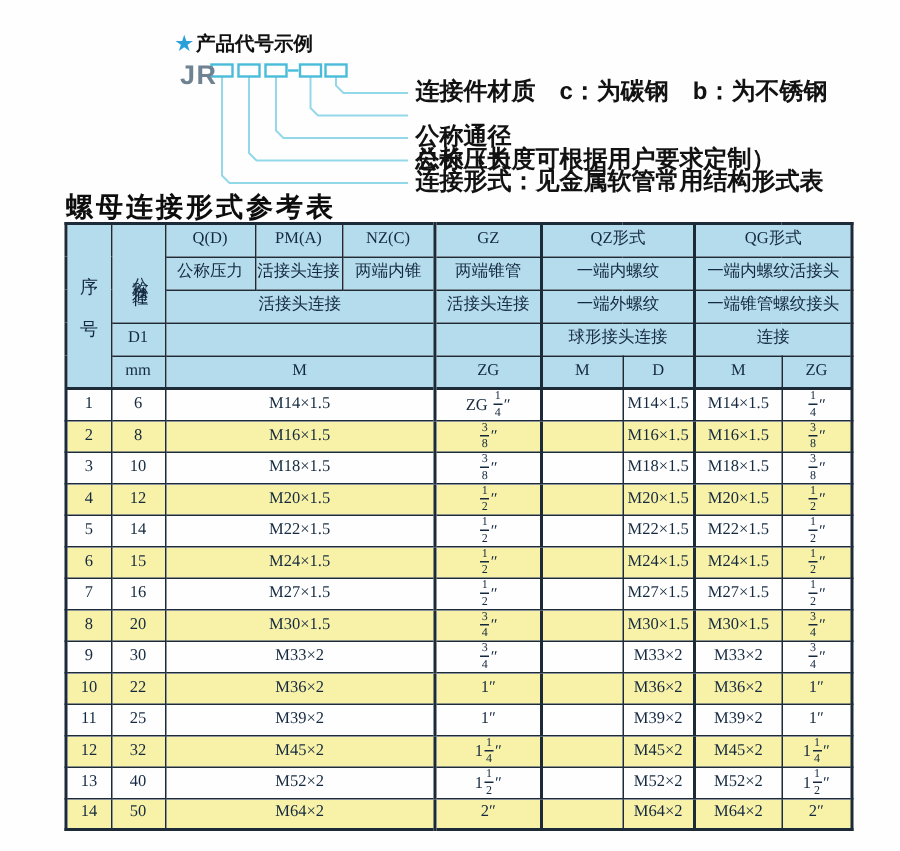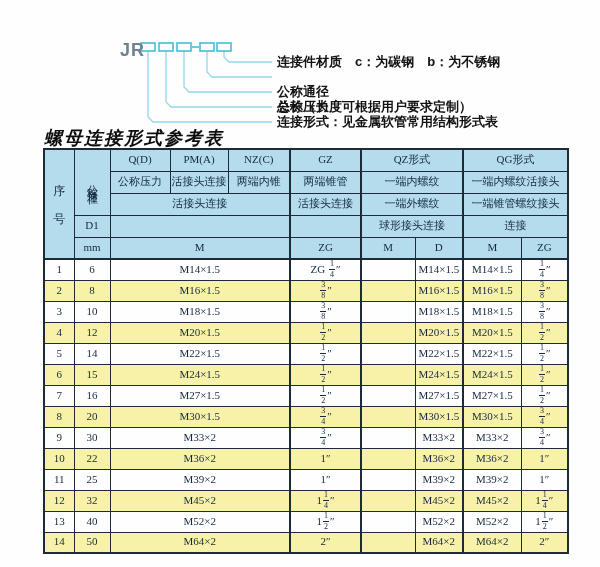--- a/index.html
+++ b/index.html
@@ -13,25 +13,25 @@
   html,body{margin:0;padding:0;}
   body{background:#fefefe;font-family:"Liberation Sans",sans-serif;}
   #page{position:relative;width:600px;height:567px;background:#fefefe;overflow:hidden;}
 
   
   #diagram{position:absolute;left:0;top:0;width:600px;height:150px;}
   #diagram svg{position:absolute;left:0;top:0;}
   .diag-heading{position:absolute;left:117px;top:20px;font-size:13px;font-weight:bold;color:#111;}
   .diag-heading .star{color:#2a9fd8;margin-right:2px;}
   .code-prefix{position:absolute;left:120px;top:40px;font-size:18px;font-weight:bold;color:#6f8291;letter-spacing:1px;}
-  .diag-label{position:absolute;left:277px;height:14px;line-height:14px;font-size:13px;font-weight:bold;color:#121212;white-space:nowrap;}
+  .diag-label{position:absolute;left:277px;height:14px;line-height:14px;font-size:16px;font-weight:bold;color:#121212;white-space:nowrap;}
 
   
   #tbl-title{position:absolute;left:44px;top:126px;font-family:"Liberation Serif",serif;
-    font-style:italic;font-weight:bold;font-size:18px;color:#0d0d0d;letter-spacing:2px;text-align:center;}
+    font-weight:bold;font-size:18px;color:#0d0d0d;letter-spacing:2px;text-align:center;}
 
   
   #tbl-wrap{position:absolute;left:43px;top:148px;}
   table{border-collapse:collapse;table-layout:fixed;width:524px;
     font-family:"Liberation Serif",serif;color:var(--txt);}
   table{border:2px solid var(--border);}
   th,td{border:1px solid var(--border);padding:0;text-align:center;vertical-align:middle;
     font-weight:normal;font-size:11px;white-space:nowrap;overflow:hidden;line-height:1.05;}
   thead th{background:var(--hdr);}
   thead tr{height:22px;}
@@ -63,20 +63,21 @@
       </g>
       <g fill="#ffffff" stroke="#49bcd9" stroke-width="1.6">
         <rect x="141" y="43" width="14" height="8"></rect>
         <rect x="159" y="43" width="14" height="8"></rect>
         <rect x="177" y="43" width="14" height="8"></rect>
         <rect x="200" y="43" width="14" height="8"></rect>
         <rect x="217" y="43" width="14" height="8"></rect>
       </g>
       <line x1="192" y1="47" x2="199" y2="47" stroke="#49bcd9" stroke-width="1.6"></line>
     </svg>
+    <div class="diag-heading"><span class="star">★</span><span>产品代号示例</span></div>
     <div class="code-prefix">JR</div>
     <div id="diag-labels">
         <div class="diag-label" style="top: 55px;">连接件材质　c：为碳钢　b：为不锈钢</div>
         <div class="diag-label" style="top: 70px; margin-top: 30px;">总长（长度可根据用户要求定制）</div>
         <div class="diag-label" style="top: 85px;">公称通径</div>
         <div class="diag-label" style="top: 100px;">公称压力</div>
         <div class="diag-label" style="top: 115px;">连接形式：见金属软管常用结构形式表</div>
       </div>
   </div>
 

